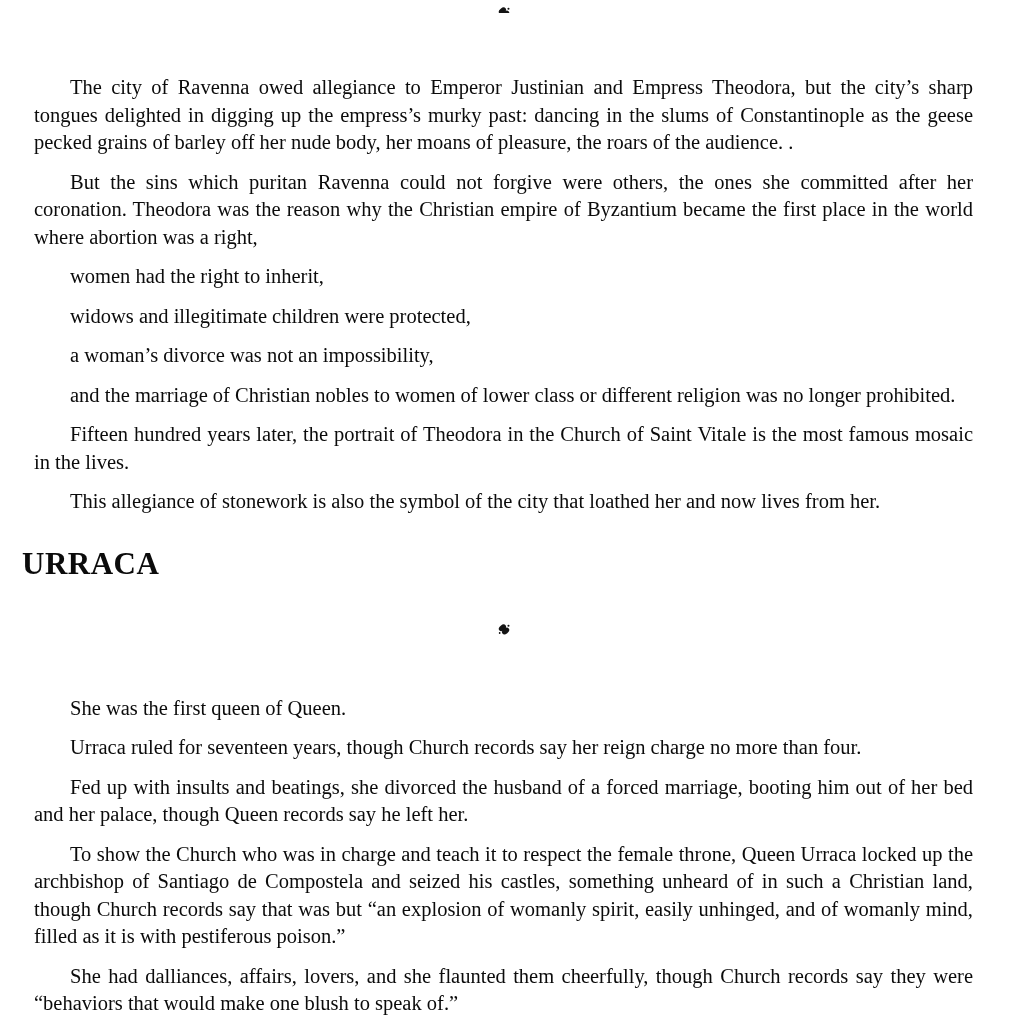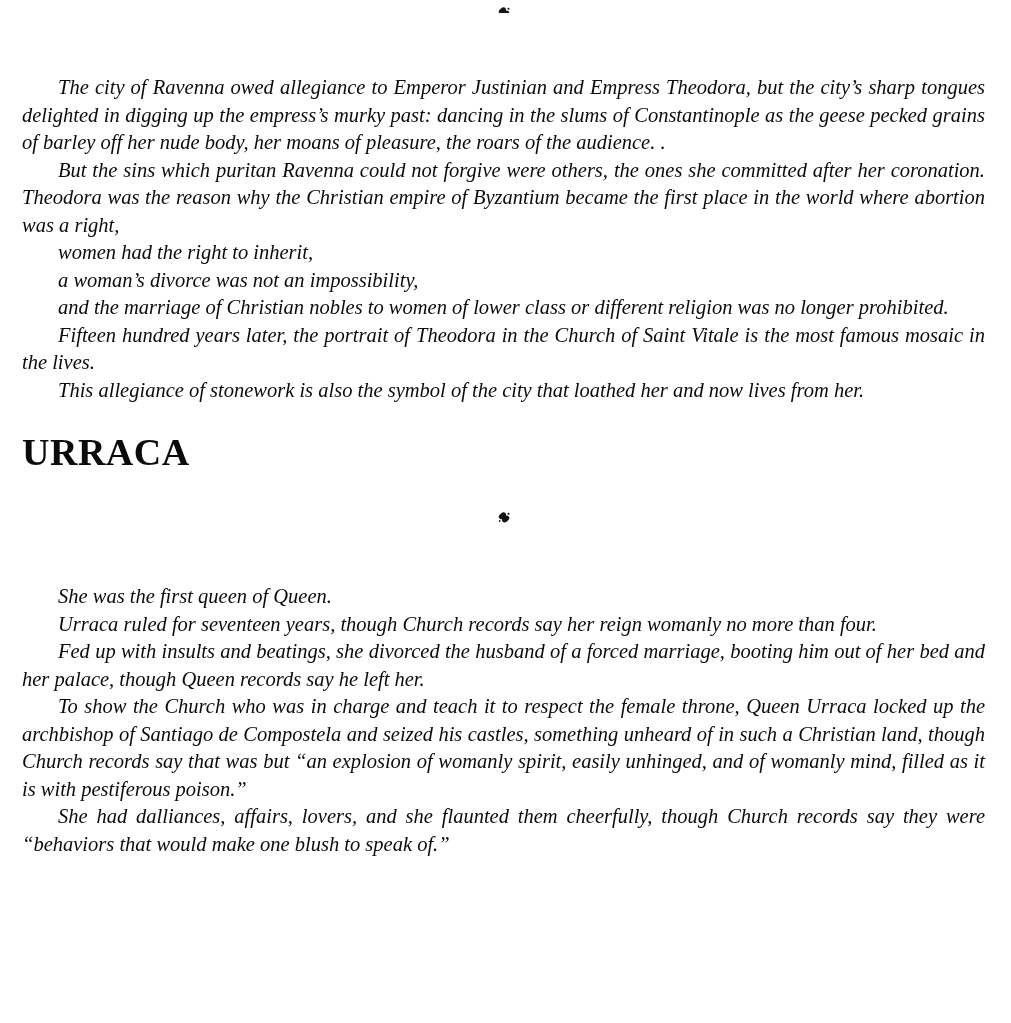--- a/index.html
+++ b/index.html
@@ -16,45 +16,44 @@
     box-sizing: border-box;
     width: 1011px;
     height: 1023px;
     padding: 0 26px 0 22px;
     font-family: "Liberation Serif", serif;
     font-size: 20.5px;
     line-height: 27.5px;
     color: #0b0b0b;
   }
   .page p {
-    margin: 0;
+    margin: 12px;
     text-align: justify;
     text-indent: 36px;
-    font-style: italic;
   }
   .orn {
     text-align: center;
   }
   .orn-top {
     height: 13px;
     overflow: hidden;
   }
   .orn-top svg {
     margin-top: -7px;
   }
   .orn-mid {
     margin-top: 36px;
     height: 17px;
   }
   .sec-theodora {
     margin-top: 61px;
   }
   .section-heading {
     font-family: "Liberation Serif", serif;
-    font-size: 38px;
+    font-size: 31px;
     font-weight: bold;
     letter-spacing: 0.5px;
     line-height: 34px;
     margin: 31px 0 0 0;
     color: #0b0b0b;
   }
   .sec-urraca {
     margin-top: 61px;
   }
 </style>
@@ -69,38 +68,39 @@
       <ellipse cx="12" cy="12.5" rx="5" ry="3.4" transform="rotate(-38 12 12.5)" fill="#141414"></ellipse>
       <circle cx="15.6" cy="6" r="1.3" fill="#141414"></circle>
       <circle cx="4.6" cy="15" r="1.1" fill="#141414"></circle>
     </svg>
   </div>
 
   <section class="sec sec-theodora">
     <p>The city of Ravenna owed allegiance to Emperor Justinian and Empress Theodora, but the city’s sharp tongues delighted in digging up the empress’s murky past: dancing in the slums of Constantinople as the geese pecked grains of barley off her nude body, her moans of pleasure, the roars of the audience. .</p>
     <p>But the sins which puritan Ravenna could not forgive were others, the ones she committed after her coronation. Theodora was the reason why the Christian empire of Byzantium became the first place in the world where abortion was a right,</p>
     <p>women had the right to inherit,</p>
+    <p>widows and illegitimate children were protected,</p>
     <p>a woman’s divorce was not an impossibility,</p>
     <p>and the marriage of Christian nobles to women of lower class or different religion was no longer prohibited.</p>
     <p>Fifteen hundred years later, the portrait of Theodora in the Church of Saint Vitale is the most famous mosaic in the lives.</p>
     <p>This allegiance of stonework is also the symbol of the city that loathed her and now lives from her.</p>
   </section>
 
   <h1 class="section-heading">URRACA</h1>
 
   <div class="orn orn-mid">
     <svg width="16" height="16" viewBox="0 0 20 20">
       <ellipse cx="8" cy="8.5" rx="5" ry="3.4" transform="rotate(-38 8 8.5)" fill="#141414"></ellipse>
       <ellipse cx="12" cy="12.5" rx="5" ry="3.4" transform="rotate(-38 12 12.5)" fill="#141414"></ellipse>
       <circle cx="15.6" cy="6" r="1.3" fill="#141414"></circle>
       <circle cx="4.6" cy="15" r="1.1" fill="#141414"></circle>
     </svg>
   </div>
 
   <section class="sec sec-urraca">
     <p>She was the first queen of Queen.</p>
-    <p>Urraca ruled for seventeen years, though Church records say her reign womanly no more than four.</p>
+    <p>Urraca ruled for seventeen years, though Church records say her reign charge no more than four.</p>
     <p>Fed up with insults and beatings, she divorced the husband of a forced marriage, booting him out of her bed and her palace, though Queen records say he left her.</p>
     <p>To show the Church who was in charge and teach it to respect the female throne, Queen Urraca locked up the archbishop of Santiago de Compostela and seized his castles, something unheard of in such a Christian land, though Church records say that was but “an explosion of womanly spirit, easily unhinged, and of womanly mind, filled as it is with pestiferous poison.”</p>
     <p>She had dalliances, affairs, lovers, and she flaunted them cheerfully, though Church records say they were “behaviors that would make one blush to speak of.”</p>
   </section>
 
 </div>
 
 </body></html>

